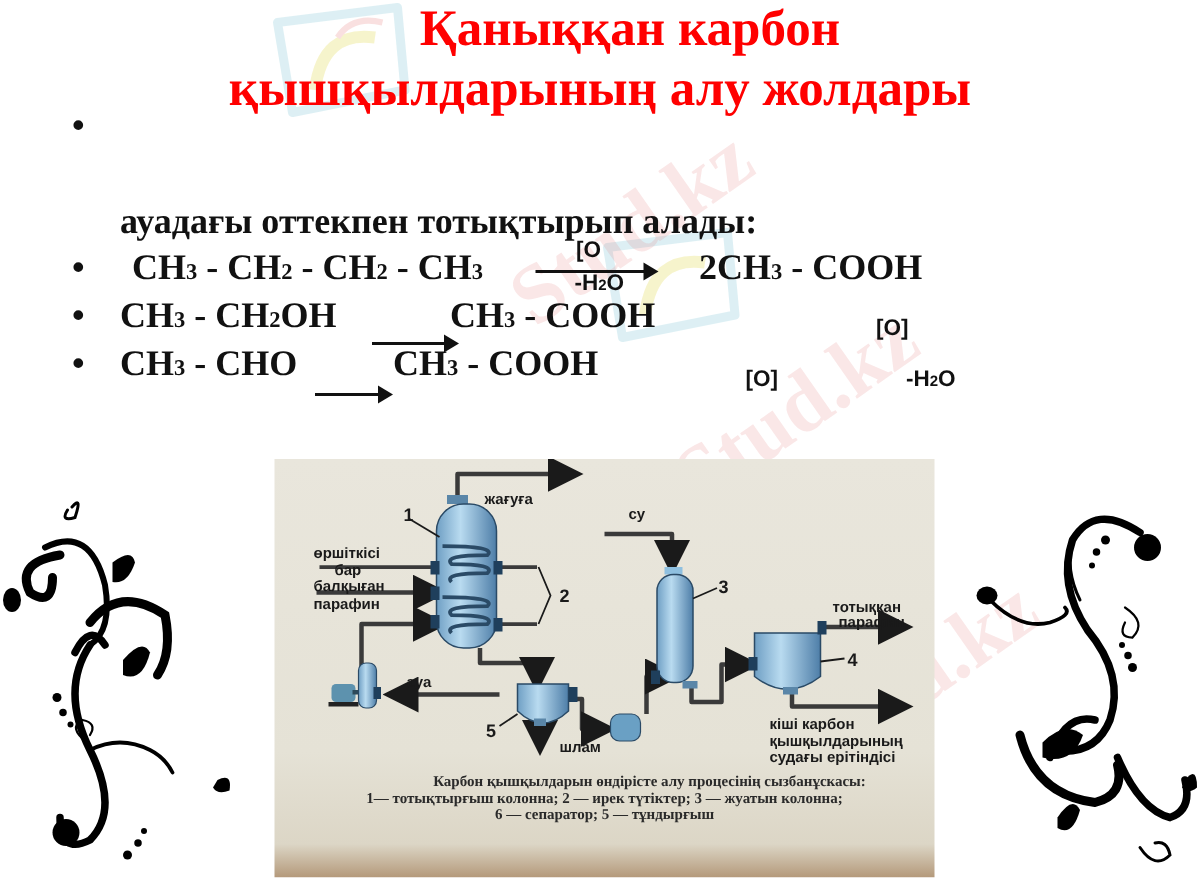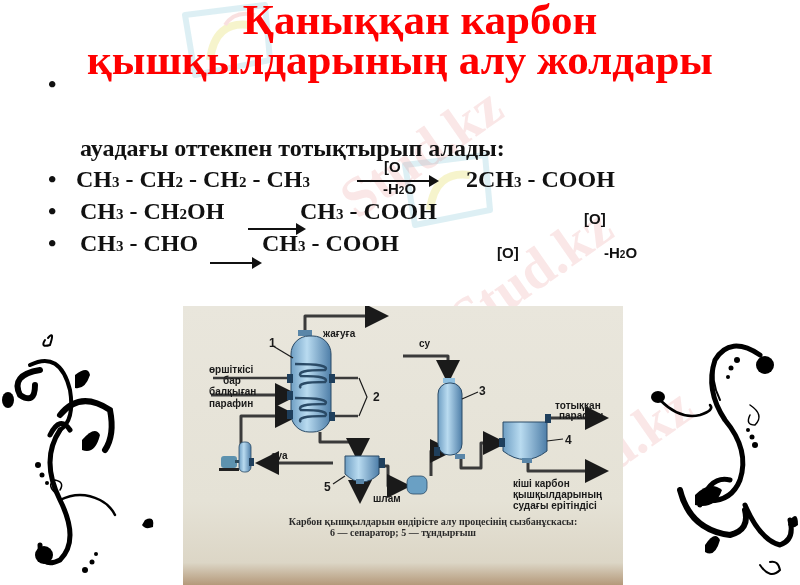--- a/index.html
+++ b/index.html
@@ -3,21 +3,21 @@
 <meta charset="utf-8">
 <style>
   * { margin: 0; padding: 0; box-sizing: border-box; }
   html, body { width: 800px; height: 585px; overflow: hidden; background: #ffffff; }
   body { position: relative; font-family: "Liberation Serif", serif; }
 
   
   .wm-logo { position: absolute; opacity: 0.35; pointer-events: none; }
   .wm-text { position: absolute; font-family: "Liberation Serif", serif; font-weight: bold; color: rgba(230,120,120,0.18); font-size: 56px; transform: rotate(-35deg); white-space: nowrap; pointer-events: none; }
 
-  .title { position: absolute; left: 0; width: 800px; top: 0; text-align: center; color: #ff0000; font-weight: bold; font-size: 43px; line-height: 40px; }
+  .title { position: absolute; left: 0; width: 800px; top: 0; text-align: center; color: #ff0000; font-weight: bold; font-size: 34px; line-height: 40px; }
   .title .l1 { display: block; padding-left: 40px; }
   .title .l2 { display: block; }
 
   .bullets { position: absolute; left: 48px; top: 68px; width: 740px; }
   .b { position: relative; padding-left: 32px; font-weight: bold; font-size: 24px; line-height: 32px; color: #111; }
   .b::before { content: "•"; position: absolute; left: 0; top: 0; }
   .sub { font-size: 15px; vertical-align: baseline; }
   .rx { position: absolute; font-weight: bold; color: #111; font-size: 24px; line-height: 30px; white-space: nowrap; }
   .arrow { position: absolute; height: 2px; background: #111; }
   .arrow::after { content: ""; position: absolute; right: -2px; top: -5px; border-left: 10px solid #111; border-top: 6px solid transparent; border-bottom: 6px solid transparent; }
@@ -55,21 +55,21 @@
 
 <div class="bullets">
   <div class="b">
     <br>
     <br>
     <span>ауадағы оттекпен тотықтырып алады:</span>
   </div>
 </div>
 
 <div class="rx" style="left:48px;top:164px">•</div>
-<div class="rx" style="left:76px;top:164px">
+<div class="rx" style="left:88px;top:164px">
   <span>CH</span><span class="sub">3</span><span> - CH</span><span class="sub">2</span><span> - CH</span><span class="sub">2</span><span> - CH</span><span class="sub">3</span>
 </div>
 <div class="cond" style="left:384px;top:158px">[O</div>
 <div class="arrow" style="left:357px;top:180px;width:80px"></div>
 <div class="cond" style="left:383px;top:180px">
   <span>-H</span><span class="s">2</span><span>O</span>
 </div>
 <div class="rx" style="left:466px;top:164px">
   <span>2CH</span><span class="sub">3</span><span> - COOH</span>
 </div>
@@ -202,20 +202,21 @@
   <div class="plabel" style="left:372px;top:94px">тотыққан</div>
   <div class="plabel" style="left:376px;top:104px">парафин</div>
   <div class="pnum" style="left:382px;top:127px">4</div>
   <div class="pnum" style="left:141px;top:174px">5</div>
   <div class="plabel" style="left:190px;top:187px">шлам</div>
   <div class="plabel" style="left:330px;top:172px">кіші карбон</div>
   <div class="plabel" style="left:330px;top:183px">қышқылдарының</div>
   <div class="plabel" style="left:330px;top:194px">судағы ерітіндісі</div>
   <div class="caption">
     <div style="padding-left:60px">Карбон қышқылдарын өндірісте алу процесінің сызбанұскасы:</div>
+    <div>1— тотықтырғыш колонна; 2 — ирек түтіктер; 3 — жуатын колонна;</div>
     <div>6 — сепаратор; 5 — тұндырғыш</div>
   </div>
 </div>
 
 <svg class="swirl" style="left:0;top:320px" width="160" height="265" viewBox="0 0 160 265">
   <g fill="none" stroke="#000" stroke-linecap="round">
     <path d="M40 50 Q10 55 20 75 Q35 85 35 65" stroke-width="6"></path>
     <path d="M30 45 Q60 30 70 70 Q75 100 60 110" stroke-width="4"></path>
     <path d="M48 18 Q55 10 50 25 Q40 28 45 20" stroke-width="2"></path>
     <path d="M60 110 Q40 140 60 180 Q80 220 60 240 Q40 250 40 225" stroke-width="5"></path>

